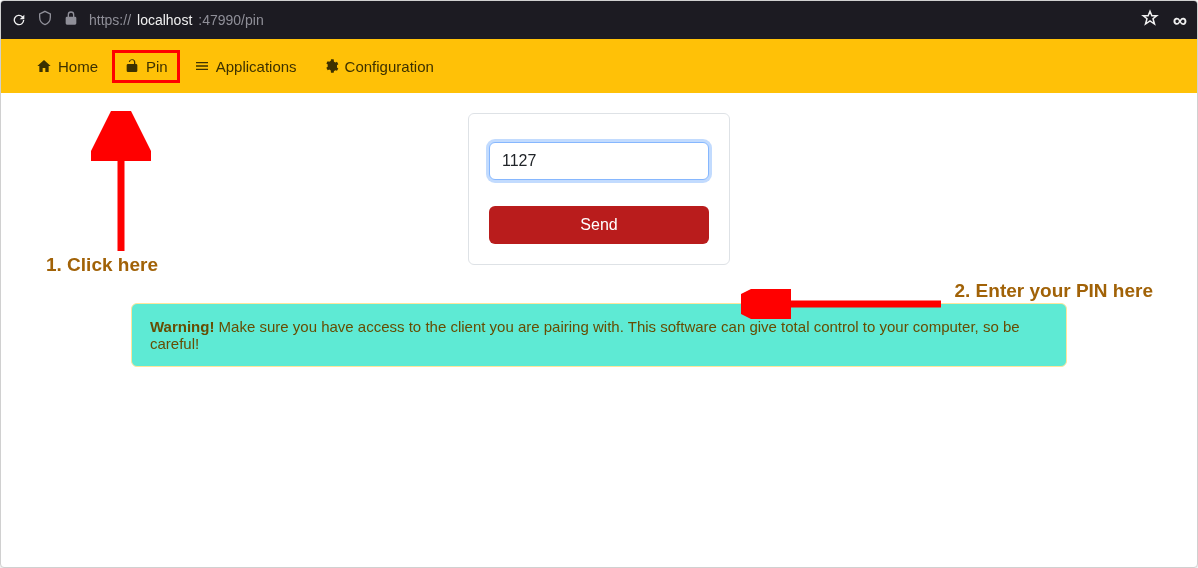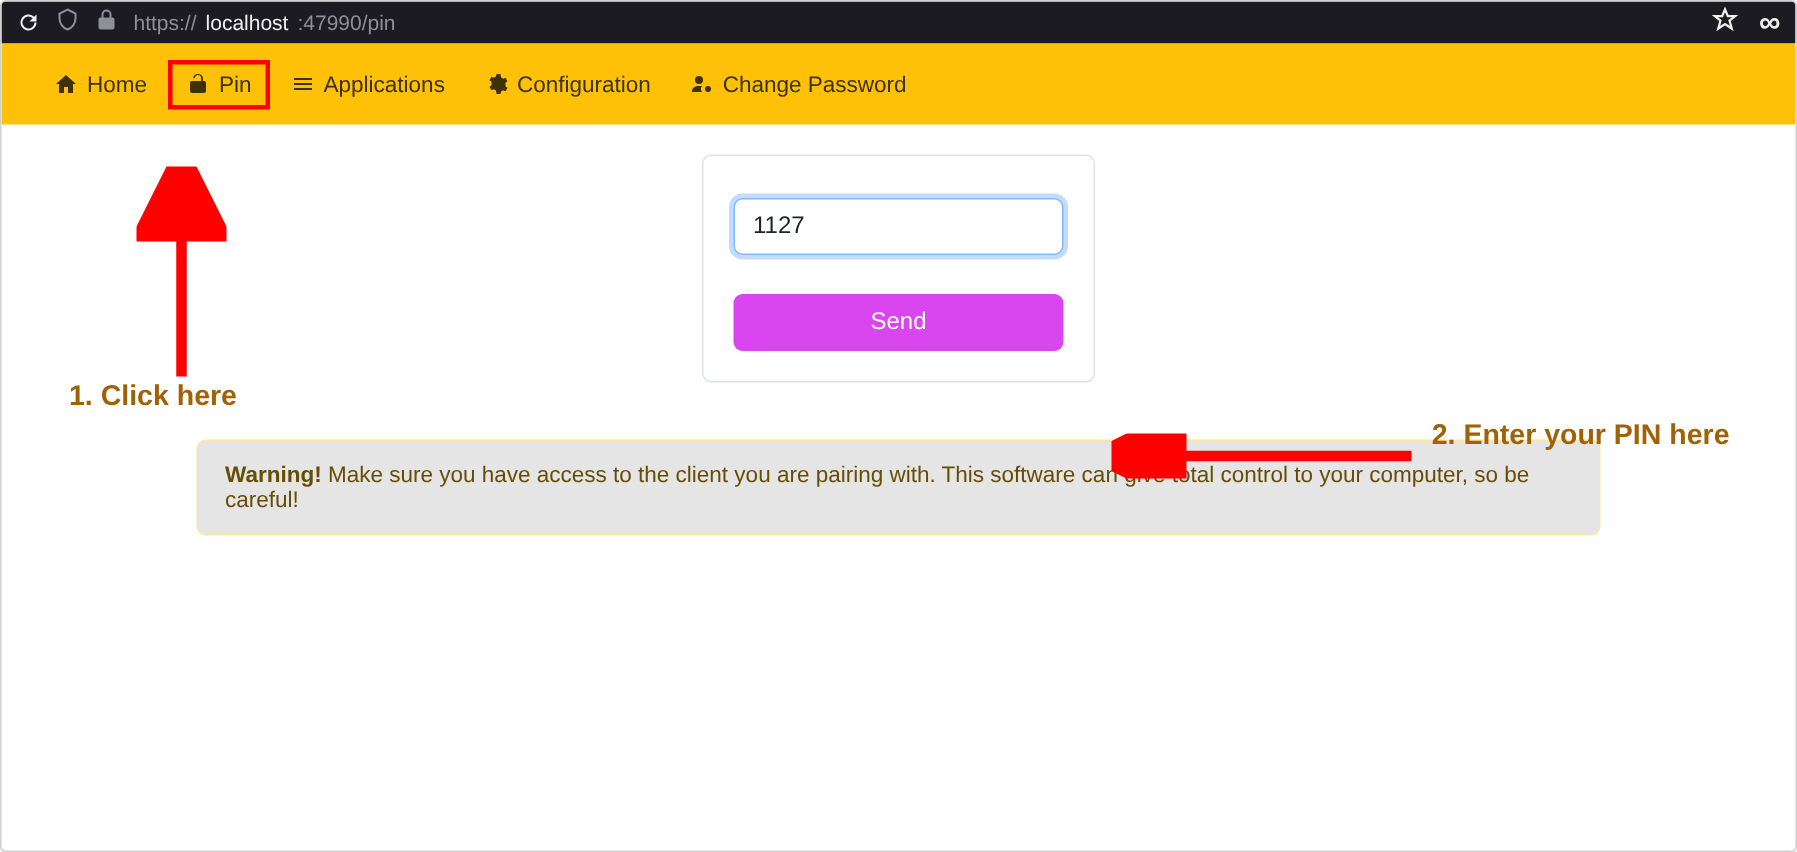--- a/index.html
+++ b/index.html
@@ -1,43 +1,43 @@
 <!DOCTYPE html>
 <html><head>
 <meta charset="utf-8">
 <style>
   * { box-sizing: border-box; margin: 0; padding: 0; }
   html, body { width: 1198px; height: 568px; font-family: "Segoe UI", Arial, sans-serif; background: #fff; }
   .frame { width: 1198px; height: 568px; border: 1px solid #d0d0d0; border-radius: 4px; overflow: hidden; position: relative; background: #fff; box-shadow: 0 2px 8px rgba(0,0,0,0.15); }
 
   
-  .browser-bar { background: #1c1b22; height: 28px; display: flex; align-items: center; padding: 0 10px; gap: 10px; }
+  .browser-bar { background: #1c1b22; height: 38px; display: flex; align-items: center; padding: 0 10px; gap: 10px; }
   .browser-bar .reload { color: #f0f0f0; cursor: pointer; display:flex; align-items:center; }
   .addr { flex: 0 0 auto; display: flex; align-items: center; gap: 6px; color: #a0a0a6; font-size: 14px; }
   .addr .proto { color: #8f8f98; }
   .addr .host { color: #f0f0f0; }
   .addr .rest { color: #8f8f98; }
   .browser-right { margin-left: auto; display: flex; gap: 14px; align-items: center; color: #f0f0f0; }
   .browser-right span { font-size: 18px; }
 
   
   .topnav { background: #ffc107; height: 54px; display: flex; align-items: center; padding: 0 23px; gap: 2px; font-size: 15px; color: #3d3100; }
   .nav-item { display: flex; align-items: center; gap: 6px; padding: 8px 12px; cursor: pointer; color: #3d3100; }
   .nav-item .ico { width: 16px; height: 16px; display:flex; align-items:center; justify-content:center; }
   .nav-item.highlight { border: 3px solid #ff0000; padding: 5px 9px; }
   svg.ico path, svg.ico rect, svg.ico circle { fill: #3d3100; }
 
   
   .page { padding: 20px 80px; position: relative; }
   h1.page-title { font-size: 40px; font-weight: 400; color: #212529; margin: 10px 0 30px 0; }
   .card { width: 262px; margin: 0 auto; border: 1px solid #dee2e6; border-radius: 6px; padding: 28px 20px 20px 20px; background: #fff; }
   .card input { width: 100%; height: 38px; border: 1px solid #ced4da; border-radius: 6px; padding: 0 12px; font-size: 16px; color: #212529; outline: none; box-shadow: 0 0 0 3px rgba(13,110,253,0.25); border-color:#86b7fe; }
-  .card button { width: 100%; height: 38px; margin-top: 26px; background: #d946ef; color: #fff; border: none; border-radius: 6px; font-size: 16px; cursor: pointer; }
+  .card button { width: 100%; height: 38px; margin-top: 26px; background: #b91c1c; color: #fff; border: none; border-radius: 6px; font-size: 16px; cursor: pointer; }
 
-  .alert { margin: 38px 50px 0 50px; background: #e5e5e5; border: 1px solid #ffe69c; color: #664d03; padding: 14px 18px; border-radius: 6px; font-size: 15px; }
+  .alert { margin: 38px 50px 0 50px; background: #5eead4; border: 1px solid #ffe69c; color: #664d03; padding: 14px 18px; border-radius: 6px; font-size: 15px; }
   .alert strong { font-weight: 700; }
 
   
   .anno { position: absolute; color: #a16207; font-weight: 700; font-size: 19px; pointer-events: none; line-height:1.25; }
   .anno1 { left: 45px; top: 252px; }
   .anno2 { left: 942px; top: 278px; width: 210px; text-align: right; }
   .arrow { position: absolute; pointer-events: none; }
 </style>
 </head>
 <body>
@@ -93,26 +93,20 @@
           <path d="M3 6h18v2H3V6zm0 5h18v2H3v-2zm0 5h18v2H3v-2z"></path>
         </svg>
       <span>Applications</span>
     </div>
     <div class="nav-item">
       <svg class="ico" width="16" height="16" viewBox="0 0 24 24">
           <path d="M12 8a4 4 0 1 0 0 8 4 4 0 0 0 0-8zm9 4a7 7 0 0 0-.1-1.2l2.1-1.6-2-3.4-2.5 1a7 7 0 0 0-2-1.2L16 2h-4l-.5 2.6a7 7 0 0 0-2 1.2l-2.5-1-2 3.4 2.1 1.6A7 7 0 0 0 7 12c0 .4 0 .8.1 1.2l-2.1 1.6 2 3.4 2.5-1c.6.5 1.3.9 2 1.2L12 22h4l.5-2.6c.7-.3 1.4-.7 2-1.2l2.5 1 2-3.4-2.1-1.6c.1-.4.1-.8.1-1.2z"></path>
         </svg>
       <span>Configuration</span>
     </div>
-    <div class="nav-item">
-      <svg class="ico" width="16" height="16" viewBox="0 0 24 24">
-          <path d="M9 12a4 4 0 1 0 0-8 4 4 0 0 0 0 8zm0 2c-4 0-7 2-7 5v1h10a5 5 0 0 1 0-6h-3zm9 0a3 3 0 1 0 0 6 3 3 0 0 0 0-6z"></path>
-        </svg>
-      <span>Change Password</span>
-    </div>
   </div>
 
   <div class="page">
 
     <div class="card">
       <input type="text" value="1127" style="">
       <button>Send</button>
     </div>
 
     <div class="alert">

